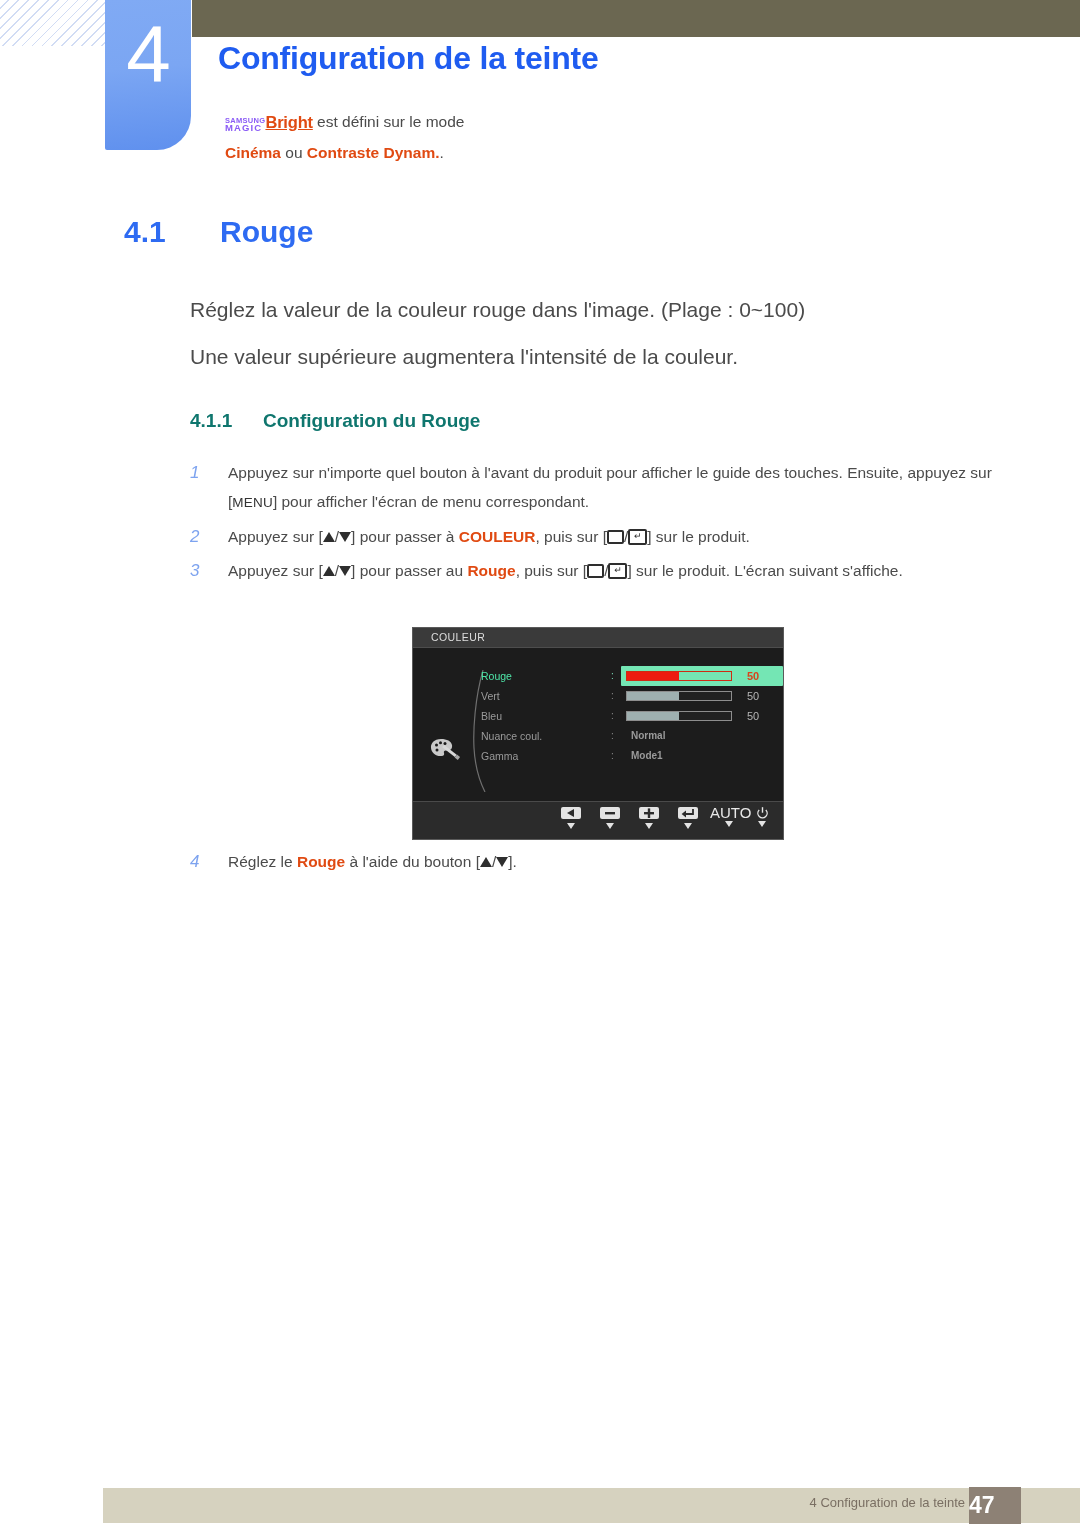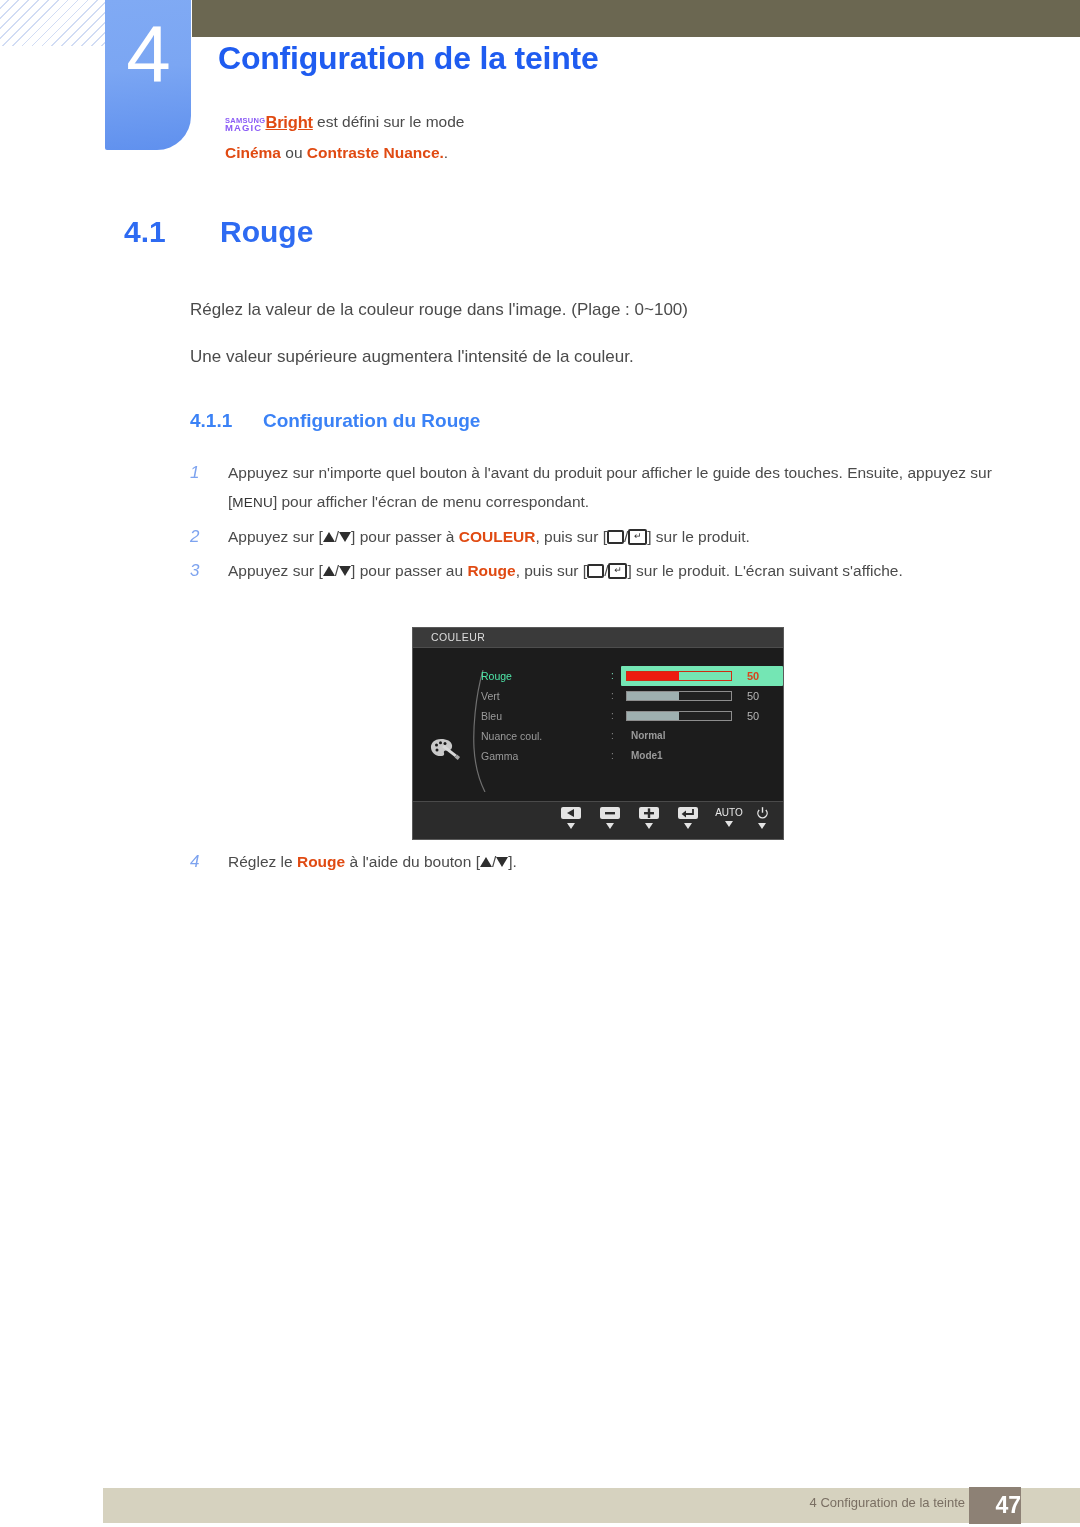--- a/index.html
+++ b/index.html
@@ -115,32 +115,32 @@
     color: #2e6bf2;
     font-size: 30px;
     font-weight: bold;
   }
   .h1row .num { display: inline-block; width: 96px; margin-left: 24px; }
 
   
   .para {
     position: absolute;
     left: 190px;
-    font-size: 17px;
+    font-size: 21px;
     color: #4b4b4b;
     line-height: 24px;
   }
   .p1 { top: 298px; }
   .p2 { top: 345px; }
 
   
   .h2row {
     position: absolute;
     left: 190px; top: 410px;
-    color: #3b82f6;
+    color: #0f766e;
     font-size: 19px;
     font-weight: bold;
   }
   .h2row .num { display: inline-block; width: 73px; }
 
   
   .step {
     position: absolute;
     left: 190px;
     width: 828px;
@@ -340,21 +340,21 @@
     position: relative;
   }
   .osd-btn .car {
     display: block;
     margin: 2px auto 0;
     width: 0; height: 0;
     border-left: 4px solid transparent;
     border-right: 4px solid transparent;
     border-top: 6px solid #e3e3e3;
   }
-  .osd-btn .lbl2 { font-size: 10px; line-height: 12px; display:block;}
+  .osd-btn .lbl2 { font-size: 15px; line-height: 12px; display:block;}
 
   
   .footer-bar {
     position: absolute;
     left: 103px; top: 1488px;
     width: 977px; height: 35px;
     background: #d6d2bf;
   }
   .footer-text {
     position: absolute;
@@ -363,39 +363,39 @@
     font-size: 13px;
   }
   .page-box {
     position: absolute;
     left: 969px; top: 1487px;
     width: 52px; height: 37px;
     background: #8d8175;
     color: #ffffff;
     font-size: 23px;
     font-weight: bold;
-    text-align: right;
+    text-align: left;
     line-height: 37px;
   }
 </style>
 </head>
 <body>
 
 <div class="hatch"></div>
 <div class="olive-bar"></div>
 
 <div class="chapter-tab">
   <div class="chapter-num">4</div>
 </div>
 
 <div class="chapter-title">Configuration de la teinte</div>
 
 <div class="chapter-intro">
   <span class="smagic"><span class="stack"><span class="s1">SAMSUNG</span><span class="s2">MAGIC</span></span><span class="bright">Bright</span></span><span> est défini sur le mode</span><br>
-  <span class="orange">Cinéma</span><span> ou </span><span class="orange">Contraste Nuance.</span><span>.</span>
+  <span class="orange">Cinéma</span><span> ou </span><span class="orange">Contraste Dynam.</span><span>.</span>
 </div>
 
 <div class="h1row">
   <span class="num">4.1</span><span>Rouge</span>
 </div>
 
 <div class="para p1">Réglez la valeur de la couleur rouge dans l'image. (Plage : 0~100)</div>
 <div class="para p2">Une valeur supérieure augmentera l'intensité de la couleur.</div>
 
 <div class="h2row">

